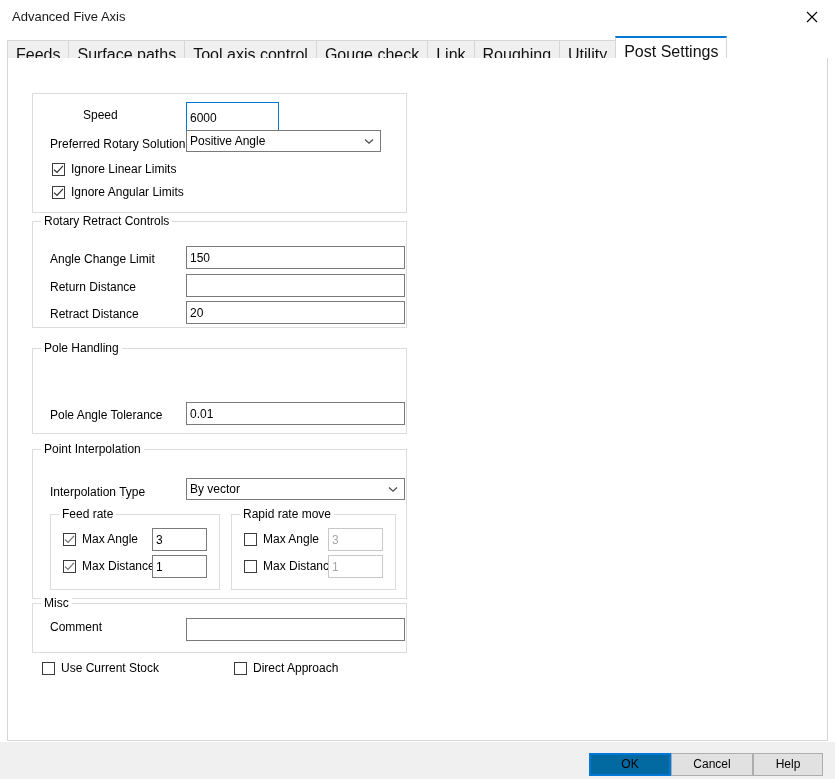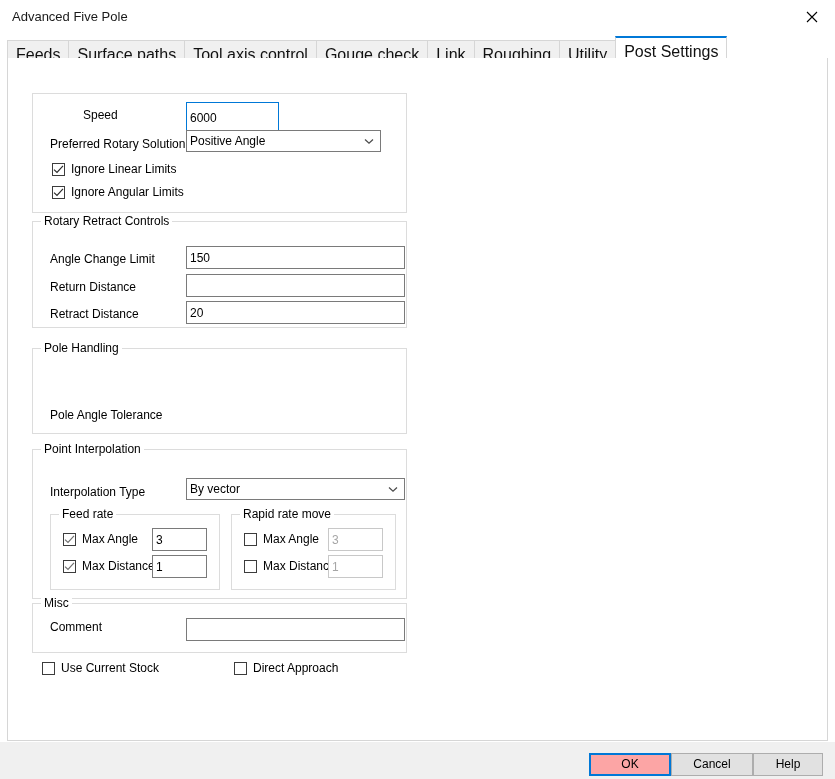--- a/index.html
+++ b/index.html
@@ -216,29 +216,29 @@
     border: 1px solid #adadad;
     font-family: "Liberation Sans", sans-serif;
     font-size: 12px;
     color: #000000;
     text-align: center;
     line-height: 21px;
     cursor: default;
   }
   .btn.default {
     border: 2px solid #0078d7;
-    background: #fca5a5;
+    background: #0369a1;
     line-height: 19px;
   }
 </style>
 </head>
 <body>
 
 <div class="titlebar">
-  <span class="titlebar-text">Advanced Five Pole</span>
+  <span class="titlebar-text">Advanced Five Axis</span>
   <div class="titlebar-close">
     <span>
       <svg width="12" height="12" viewBox="0 0 12 12">
         <path d="M1 1 L11 11 M11 1 L1 11" stroke="#000000" stroke-width="1.1" fill="none"></path>
       </svg>
     </span>
   </div>
 </div>
 
 <div class="tabstrip">
@@ -299,20 +299,21 @@
 
     <span class="lbl" style="left:17px; top:85px;">Retract Distance</span>
     <input class="txt" type="text" style="left: 153px; top: 79px; width: 219px; height: 23px;" value="20">
   </div>
 
   <div class="group" style="left:24px; top:290px; width:375px; height:86px;">
     <span class="group-title">Pole Handling</span>
 
 
     <span class="lbl" style="left:17px; top:59px;">Pole Angle Tolerance</span>
+    <input class="txt" type="text" style="left: 153px; top: 53px; width: 219px; height: 23px;" value="0.01">
   </div>
 
   <div class="group" style="left:24px; top:391px; width:375px; height:150px;">
     <span class="group-title">Point Interpolation</span>
 
     <span class="lbl" style="left:17px; top:35px;">Interpolation Type</span>
     <div class="combo" style="left:153px; top:28px; width:219px; height:22px;">
       <span class="combo-text">By vector</span>
       <span class="combo-arrow">
         <svg width="10" height="7" viewBox="0 0 10 7">

